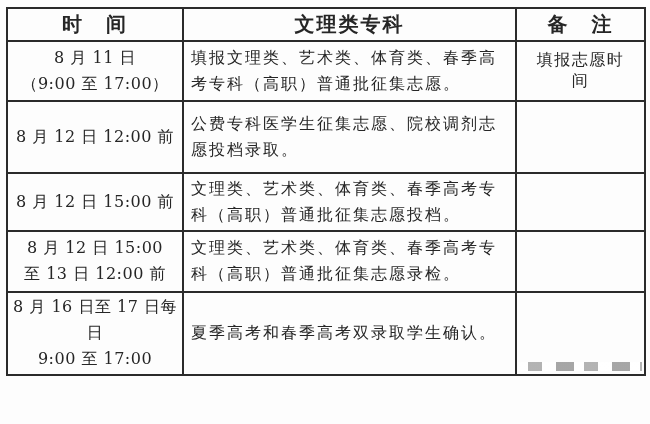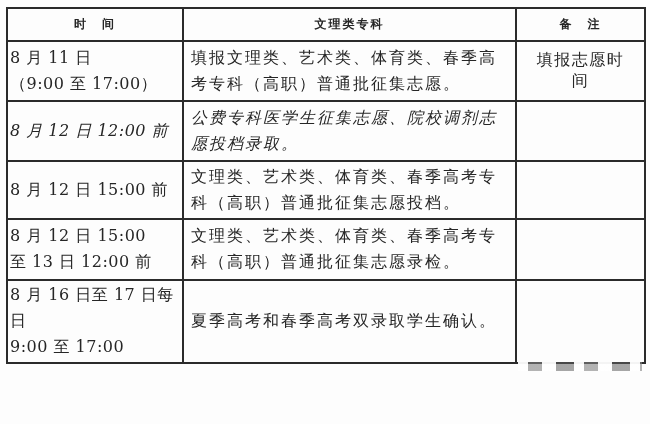--- a/index.html
+++ b/index.html
@@ -23,34 +23,34 @@
   .schedule col.c-time { width: 176px; }
   .schedule col.c-content { width: 333px; }
   .schedule col.c-note { width: 129px; }
   .schedule th, .schedule td {
     border: 2px solid #2b2b2b;
     vertical-align: middle;
     overflow: hidden;
   }
   .schedule thead tr { height: 33px; }
   .schedule tbody tr:nth-child(1) { height: 60px; }
-  .schedule tbody tr:nth-child(2) { height: 60px; font-style: italic; }
+  .schedule tbody tr:nth-child(2) { height: 72px; }
   .schedule tbody tr:nth-child(3) { height: 49px; }
   .schedule tbody tr:nth-child(4) { height: 61px; }
   .schedule tbody tr:nth-child(5) { height: 83px; }
   .schedule tbody tr:nth-child(6) { height: 52px; }
   .schedule th {
-    font-size: 12px;
+    font-size: 20px;
     font-weight: bold;
     text-align: center;
     letter-spacing: 2px;
     padding: 0;
   }
   td.time {
-    text-align: left;
+    text-align: center;
     white-space: pre-line;
     font-size: 16px;
     letter-spacing: 0.5px;
     line-height: 1.62;
     padding: 0 2px;
   }
   td.content {
     text-align: left;
     font-size: 16px;
     letter-spacing: 2px;

